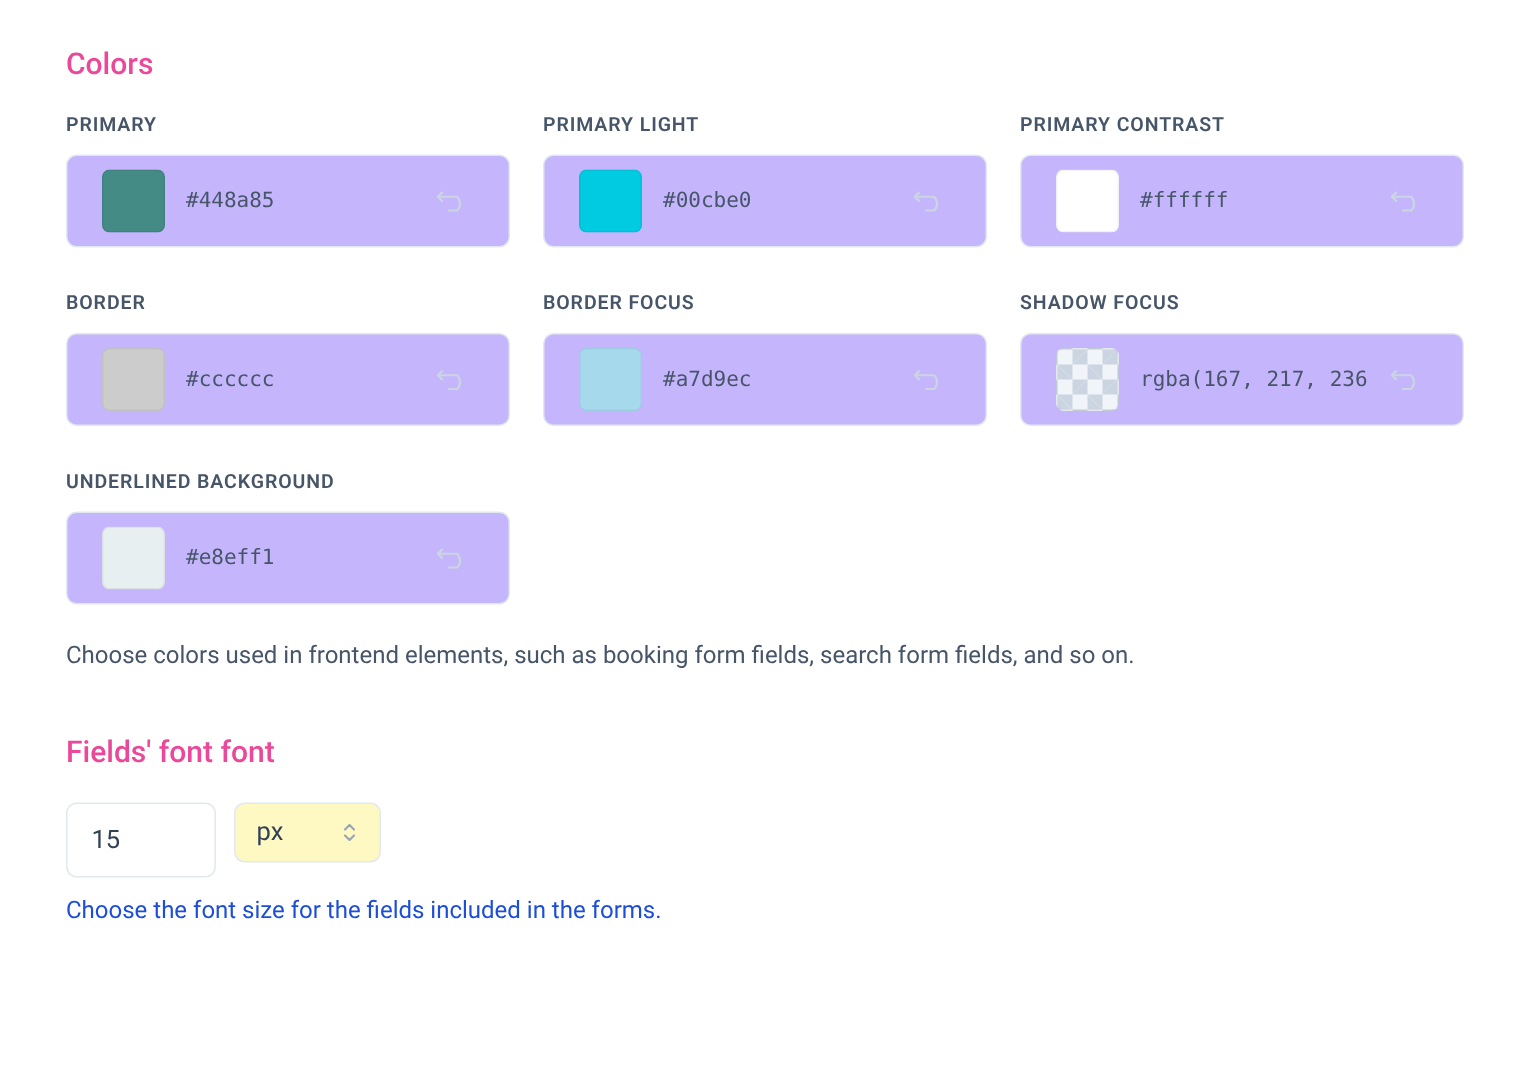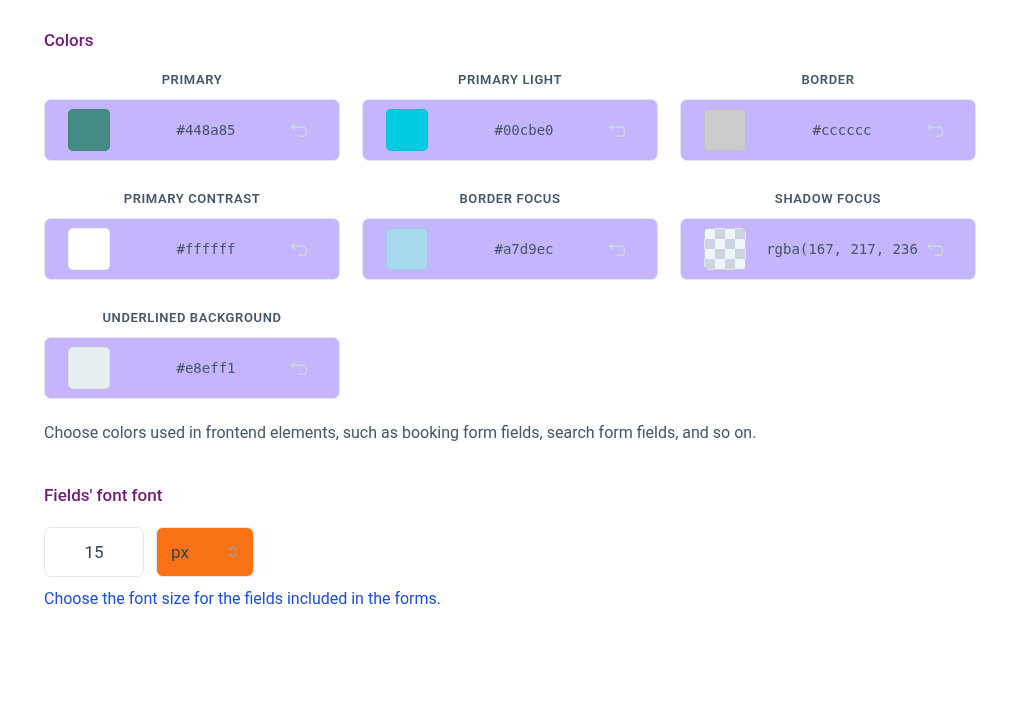--- a/index.html
+++ b/index.html
@@ -8,32 +8,31 @@
       padding: 0;
     }
     body {
       font-family: -apple-system, BlinkMacSystemFont, "Segoe UI", Roboto, Helvetica, Arial, sans-serif;
       background: #ffffff;
       padding: 30px 44px;
       color: #334155;
       width: 1024px;
     }
     .section-title {
-      font-size: 17px;
+      font-size: 20px;
       font-weight: 500;
-      color: #701a75;
+      color: #ec4899;
       margin-bottom: 22px;
     }
     .colors-grid {
       display: grid;
       grid-template-columns: repeat(3, 296px);
       column-gap: 22px;
       row-gap: 30px;
       margin-bottom: 22px;
-      text-align: center;
     }
     .color-item {
       display: flex;
       flex-direction: column;
     }
     .color-label {
       font-size: 13px;
       font-weight: 600;
       letter-spacing: 0.6px;
       color: #475569;
@@ -112,35 +111,34 @@
     }
     .number-input {
       width: 100px;
       height: 50px;
       border: 1px solid #e2e8f0;
       border-radius: 7px;
       padding: 16px 16px;
       font-size: 17px;
       color: #334155;
       font-family: inherit;
-      text-align: center;
     }
     .unit-select {
       width: 98px;
-      height: 50px;
+      height: 40px;
       border: 1px solid #e2e8f0;
       border-radius: 7px;
       padding: 0 14px;
       display: flex;
       align-items: center;
       justify-content: space-between;
       font-size: 17px;
       color: #334155;
       cursor: pointer;
-      background: #f97316;
+      background: #fef9c3;
     }
     .unit-select .caret {
       color: #94a3b8;
       display: flex;
       flex-direction: column;
       line-height: 6px;
       font-size: 11px;
     }
     .help2 {
       font-size: 16px;
@@ -175,37 +173,37 @@
           <div class="color-value">#00cbe0</div>
           <button class="reset-btn">
             <span><svg viewBox="0 0 24 18" fill="none">
                 <path d="M4 4 L1 7 L4 10" stroke="currentColor" stroke-width="1.6" stroke-linecap="round" stroke-linejoin="round"></path>
                 <path d="M1 7 H15 A7 7 0 0 1 15 17 H9" stroke="currentColor" stroke-width="1.6" stroke-linecap="round" fill="none"></path>
               </svg></span>
           </button>
         </div>
       </div>
       <div class="color-item">
+        <div class="color-label">PRIMARY CONTRAST</div>
+        <div class="color-field">
+          <div class="swatch" style="background: rgb(255, 255, 255);"></div>
+          <div class="color-value">#ffffff</div>
+          <button class="reset-btn">
+            <span><svg viewBox="0 0 24 18" fill="none">
+                <path d="M4 4 L1 7 L4 10" stroke="currentColor" stroke-width="1.6" stroke-linecap="round" stroke-linejoin="round"></path>
+                <path d="M1 7 H15 A7 7 0 0 1 15 17 H9" stroke="currentColor" stroke-width="1.6" stroke-linecap="round" fill="none"></path>
+              </svg></span>
+          </button>
+        </div>
+      </div>
+      <div class="color-item">
         <div class="color-label">BORDER</div>
         <div class="color-field">
           <div class="swatch" style="background: rgb(204, 204, 204);"></div>
           <div class="color-value">#cccccc</div>
-          <button class="reset-btn">
-            <span><svg viewBox="0 0 24 18" fill="none">
-                <path d="M4 4 L1 7 L4 10" stroke="currentColor" stroke-width="1.6" stroke-linecap="round" stroke-linejoin="round"></path>
-                <path d="M1 7 H15 A7 7 0 0 1 15 17 H9" stroke="currentColor" stroke-width="1.6" stroke-linecap="round" fill="none"></path>
-              </svg></span>
-          </button>
-        </div>
-      </div>
-      <div class="color-item">
-        <div class="color-label">PRIMARY CONTRAST</div>
-        <div class="color-field">
-          <div class="swatch" style="background: rgb(255, 255, 255);"></div>
-          <div class="color-value">#ffffff</div>
           <button class="reset-btn">
             <span><svg viewBox="0 0 24 18" fill="none">
                 <path d="M4 4 L1 7 L4 10" stroke="currentColor" stroke-width="1.6" stroke-linecap="round" stroke-linejoin="round"></path>
                 <path d="M1 7 H15 A7 7 0 0 1 15 17 H9" stroke="currentColor" stroke-width="1.6" stroke-linecap="round" fill="none"></path>
               </svg></span>
           </button>
         </div>
       </div>
       <div class="color-item">
         <div class="color-label">BORDER FOCUS</div>

